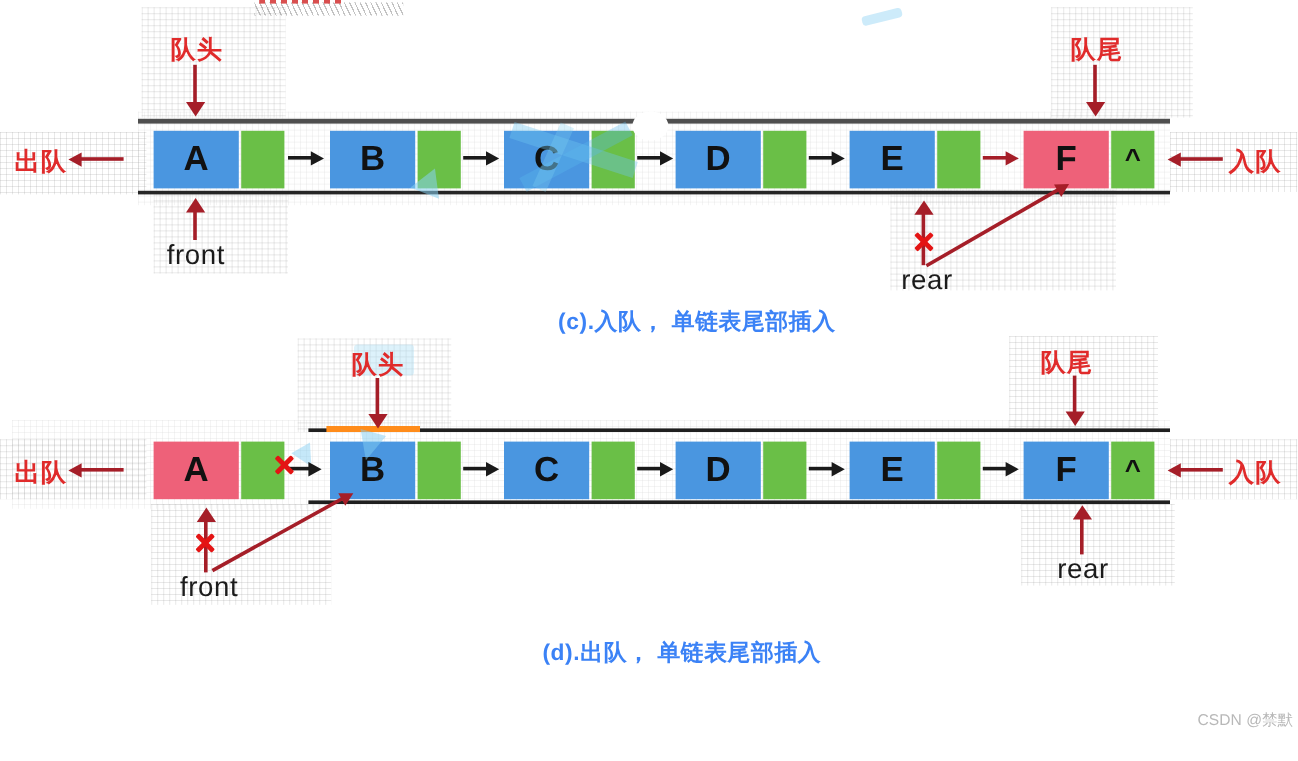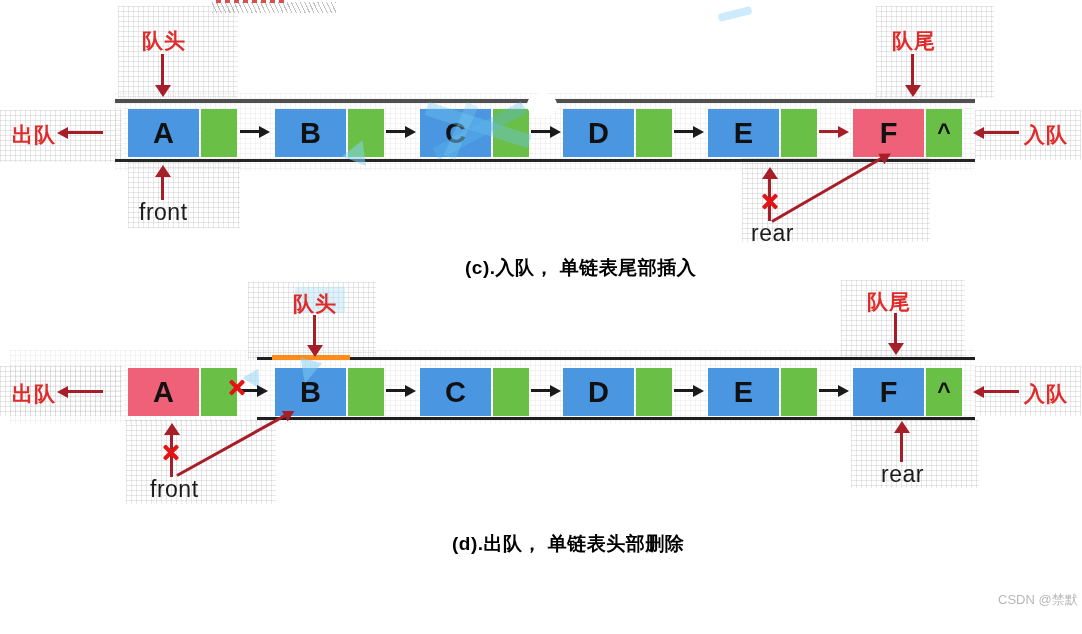--- a/index.html
+++ b/index.html
@@ -44,21 +44,21 @@
   
   .xmark{position:absolute;width:16px;height:19px;}
   .xmark::before,.xmark::after{content:"";position:absolute;left:7px;top:0;width:4px;height:19px;
       background:#e41414;border-radius:1px;}
   .xmark::before{transform:rotate(45deg);}
   .xmark::after{transform:rotate(-45deg);}
 
   
   .lbl-red{position:absolute;color:#e02b2b;font-weight:700;font-size:21px;letter-spacing:1px;white-space:nowrap;}
   .lbl-black{position:absolute;color:#1b1b1b;font-size:23px;letter-spacing:.5px;white-space:nowrap;}
-  .caption{position:absolute;color:#000000;font-weight:700;font-size:19px;letter-spacing:.5px;white-space:nowrap;}
+  .caption{position:absolute;color:#3b82f6;font-weight:700;font-size:19px;letter-spacing:.5px;white-space:nowrap;}
   .watermark{position:absolute;color:#b8b8b8;font-size:13px;white-space:nowrap;}
   .art{position:absolute;}
 </style>
 </head>
 <body>
 
 <div id="canvas">
 
   <div class="grid" style="left:118px;top:6px;width:120px;height:92px;"></div>
   <div class="grid" style="left:0;top:110px;width:122px;height:52px;"></div>
@@ -197,18 +197,18 @@
 
     <div class="varr up" style="left:900px;top:432px;height:30px;color:#a51e28;"></div>
 
     <div class="lbl-red" style="left:293px;top:290px;">队头</div>
     <div class="lbl-red" style="left:867px;top:288px;">队尾</div>
     <div class="lbl-red" style="left:12px;top:380px;">出队</div>
     <div class="lbl-red" style="left:1024px;top:380px;">入队</div>
     <div class="lbl-black" style="left:150px;top:476px;">front</div>
     <div class="lbl-black" style="left:881px;top:461px;">rear</div>
 
-    <div class="caption" style="left:452px;top:531px;">(d).出队， 单链表头部删除</div>
+    <div class="caption" style="left:452px;top:531px;">(d).出队， 单链表尾部插入</div>
   </section>
 
   <div class="watermark" style="left:998px;top:591px;">CSDN @禁默</div>
 
 </div>
 
 </body></html>

